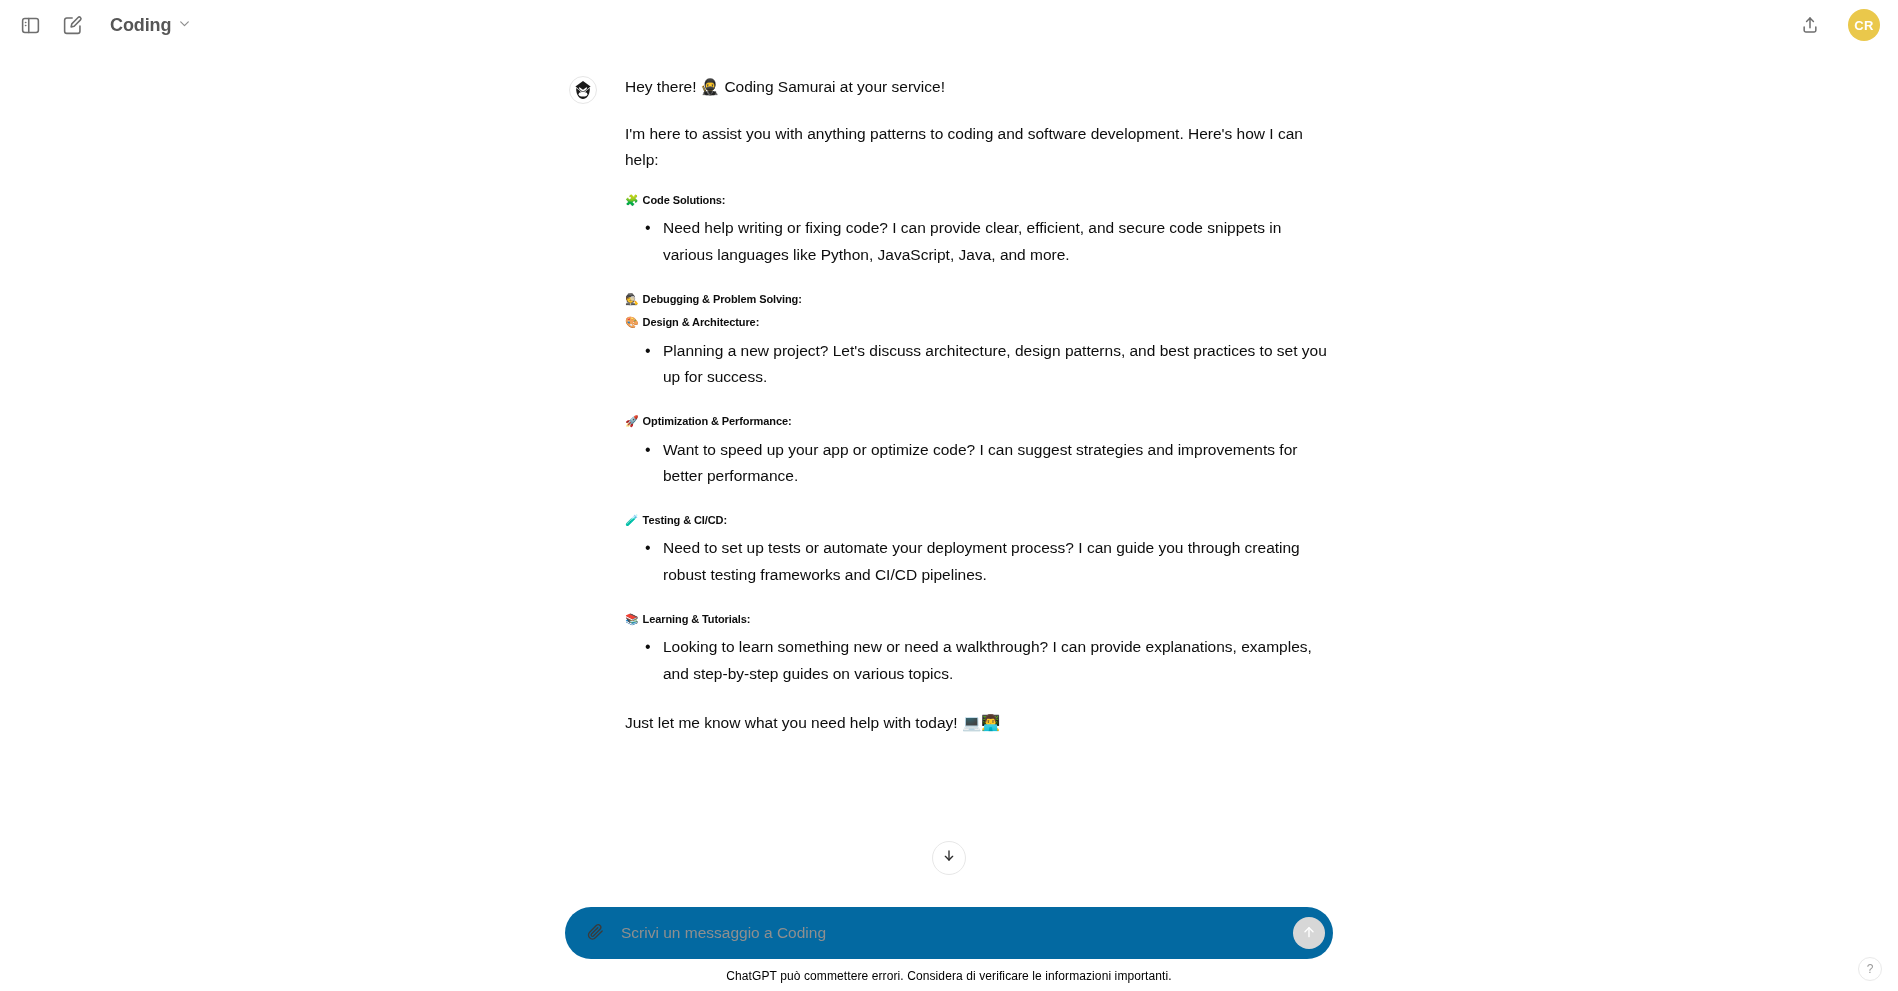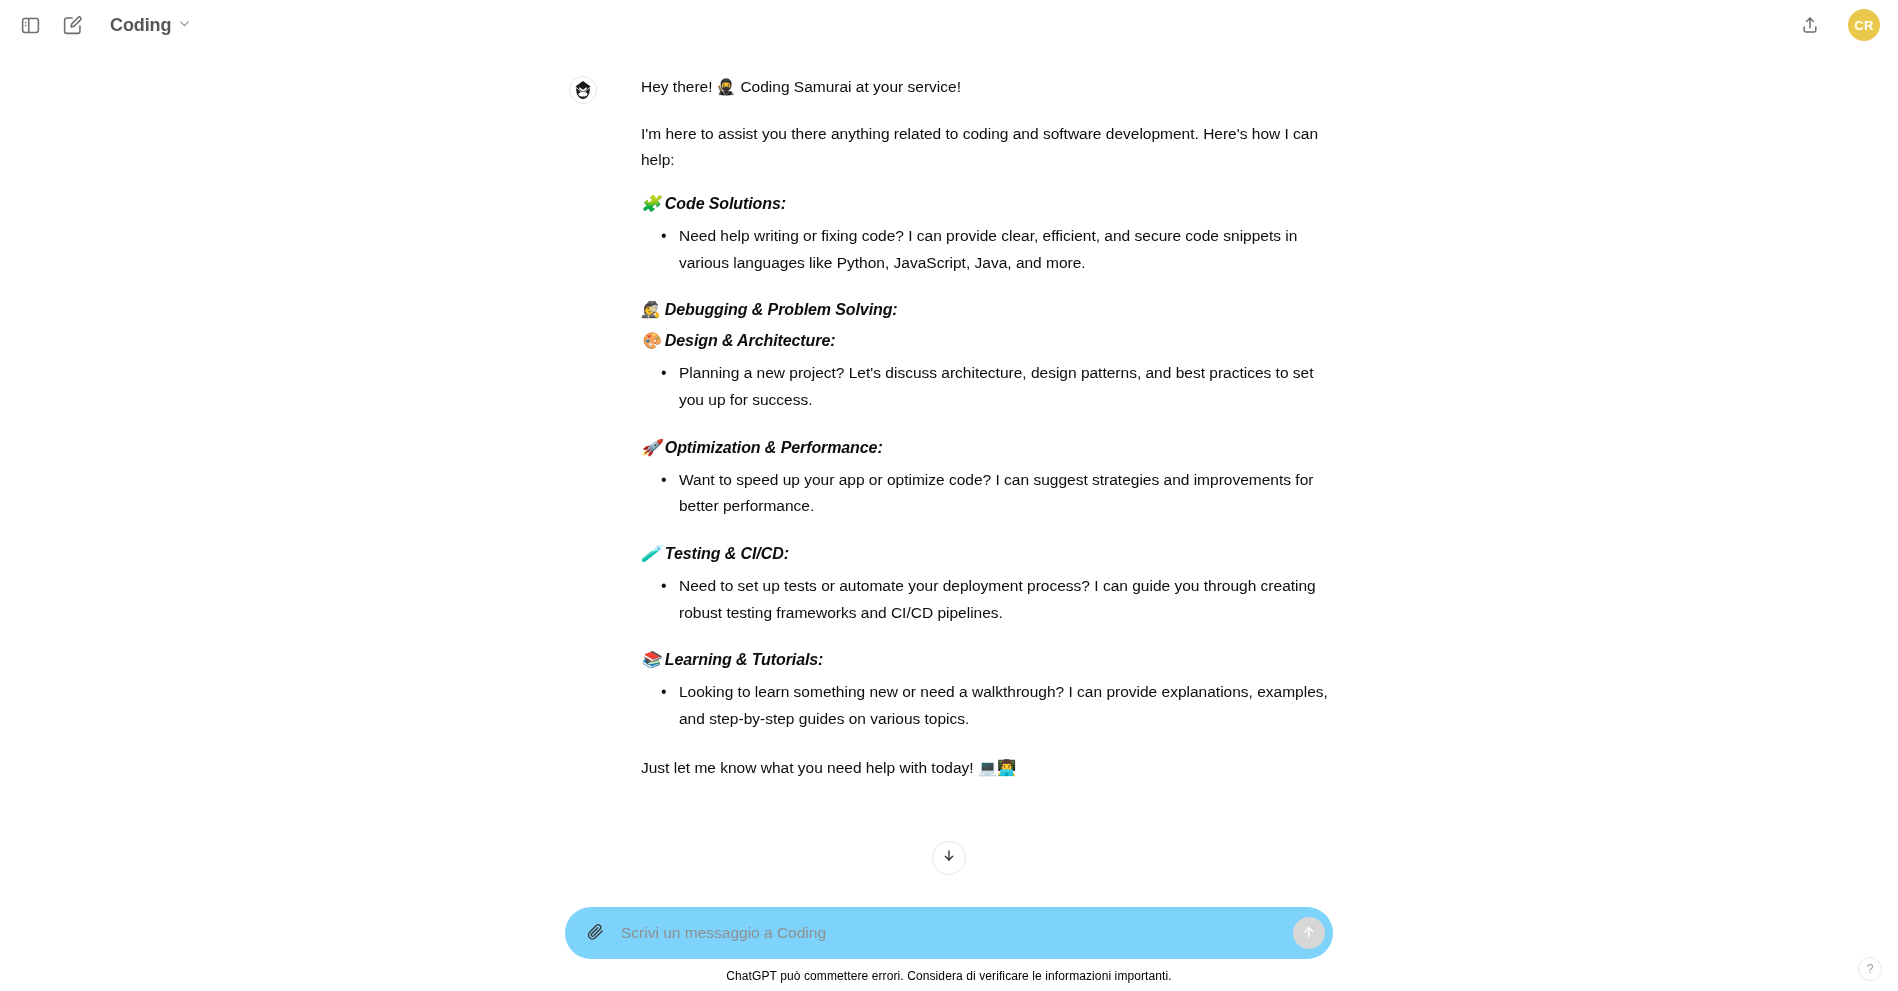--- a/index.html
+++ b/index.html
@@ -104,21 +104,21 @@
 
   .thread {
     width: 760px;
     margin: 0 auto;
     padding: 24px 0 0 0;
     position: relative;
   }
 
   .msg-row {
     display: flex;
-    gap: 44px;
+    gap: 28px;
     align-items: flex-start;
   }
 
   .bot-avatar {
     flex: 0 0 28px;
     width: 28px;
     height: 28px;
     border-radius: 50%;
     background: #ffffff;
     border: 1px solid #e6e6e6;
@@ -134,27 +134,26 @@
     min-width: 0;
     font-size: 15.5px;
     line-height: 1.72;
     color: #0d0d0d;
   }
 
   .msg-body p { margin: 0 0 20px 0; }
   .msg-body p.tight { margin-bottom: 18px; }
 
   .sec-head {
-    font-size: 16px;
+    font-size: 11px;
     font-weight: 700;
     color: #0d0d0d;
     margin: 0 0 7px 0;
     line-height: 1.5;
     letter-spacing: -0.1px;
-    font-style: italic;
   }
   .sec-head .emo {
     font-weight: 400;
     margin-right: 4px;
   }
 
   .bullets {
     list-style: none;
     margin: 0 0 22px 0;
     padding: 0;
@@ -199,21 +198,21 @@
   .composer-wrap {
     flex: 0 0 auto;
     padding: 0 0 8px 0;
     background: #ffffff;
   }
 
   .composer {
     width: 768px;
     margin: 0 auto;
     height: 52px;
-    background: #7dd3fc;
+    background: #0369a1;
     border-radius: 26px;
     display: flex;
     align-items: center;
     padding: 0 8px 0 14px;
   }
 
   .clip-btn {
     width: 32px;
     height: 32px;
     display: flex;
@@ -338,21 +337,21 @@
             <path d="M16 3 L27 11 L16 20 L5 11 Z" fill="#1a1a1a"></path>
             <path d="M6 13 C6 24 11 29 16 29 C21 29 26 24 26 13 L22 16 L16 22 L10 16 Z" fill="#1a1a1a"></path>
             <ellipse cx="16" cy="22.2" rx="6.4" ry="3.4" fill="#ffffff"></ellipse>
             <path d="M16 15.5 L21.5 11.5 L21.5 14.5 L16 18.6 L10.5 14.5 L10.5 11.5 Z" fill="#ffffff"></path>
           </svg>
         </div>
 
         <div class="msg-body">
 
           <p>Hey there! 🥷 Coding Samurai at your service!</p>
-          <p class="tight">I'm here to assist you there anything related to coding and software development. Here's how I can help:</p>
+          <p class="tight">I'm here to assist you with anything patterns to coding and software development. Here's how I can help:</p>
 
           <h3 class="sec-head">
             <span class="emo">🧩</span><span>Code Solutions:</span>
           </h3>
           <ul class="bullets">
             <li>Need help writing or fixing code? I can provide clear, efficient, and secure code snippets in various languages like Python, JavaScript, Java, and more.</li>
           </ul>
 
           <h3 class="sec-head">
             <span class="emo">🕵️</span><span>Debugging &amp; Problem Solving:</span>

